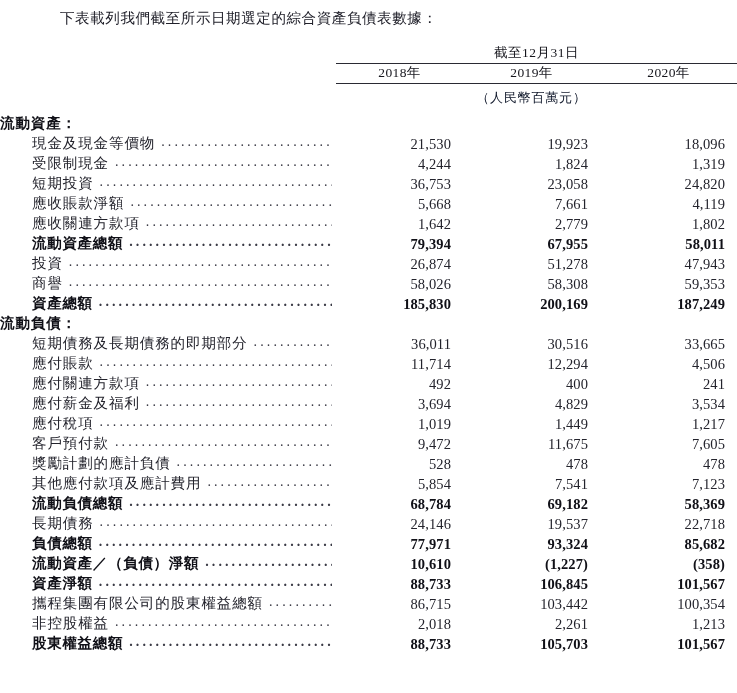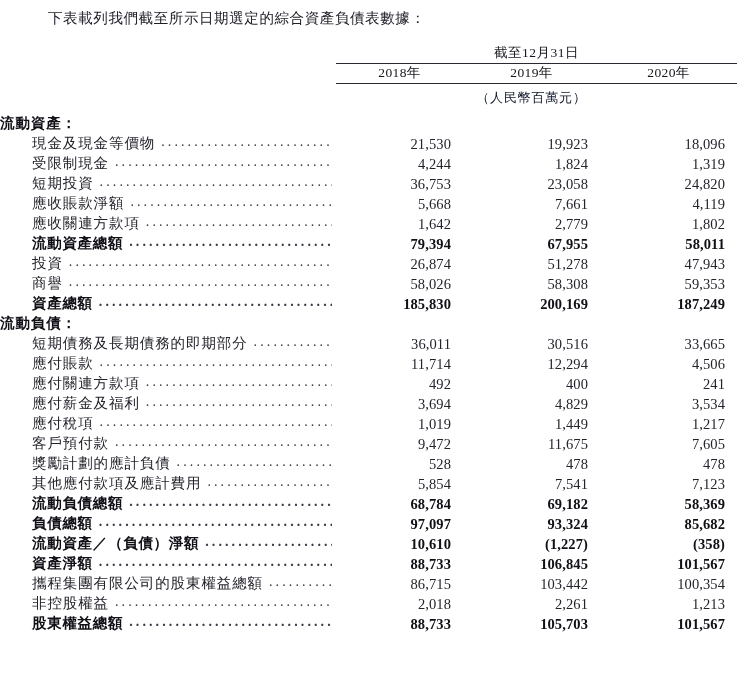--- a/index.html
+++ b/index.html
@@ -19,21 +19,21 @@
   .page {
     position: relative;
     width: 737px;
     height: 693px;
     box-sizing: border-box;
   }
 
   
   .intro {
     position: absolute;
-    left: 48px;
+    left: 60px;
     top: 9px;
     font-size: 14.5px;
     letter-spacing: 0.6px;
     white-space: nowrap;
     color: #20202a;
   }
 
   
   .tbl {
     position: absolute;
@@ -410,28 +410,39 @@
           <td class="lblcell">
             <span class="lbl-wrap">
               <span class="lbl-text">流動負債總額</span>
               <span class="leader"></span>
             </span>
           </td>
           <td class="num">68,784</td>
           <td class="num">69,182</td>
           <td class="num">58,369</td>
         </tr>
+        <tr class="brow">
+          <td class="lblcell">
+            <span class="lbl-wrap">
+              <span class="lbl-text">長期債務</span>
+              <span class="leader"></span>
+            </span>
+          </td>
+          <td class="num">24,146</td>
+          <td class="num">19,537</td>
+          <td class="num">22,718</td>
+        </tr>
         <tr class="brow bold">
           <td class="lblcell">
             <span class="lbl-wrap">
               <span class="lbl-text">負債總額</span>
               <span class="leader"></span>
             </span>
           </td>
-          <td class="num">97,097</td>
+          <td class="num">77,971</td>
           <td class="num">93,324</td>
           <td class="num">85,682</td>
         </tr>
         <tr class="brow bold">
           <td class="lblcell">
             <span class="lbl-wrap">
               <span class="lbl-text">流動資產／（負債）淨額</span>
               <span class="leader"></span>
             </span>
           </td>

